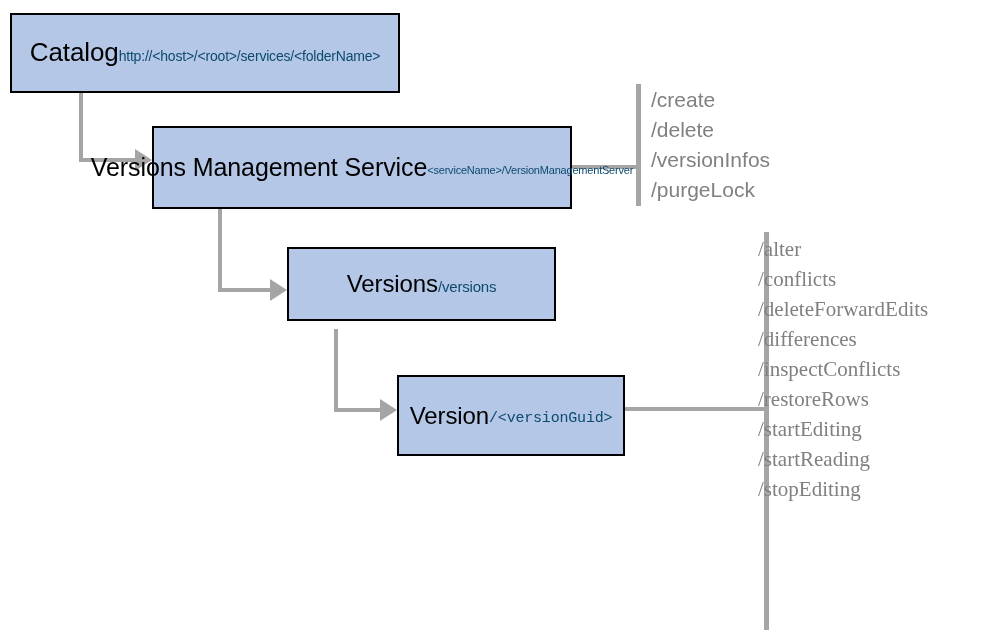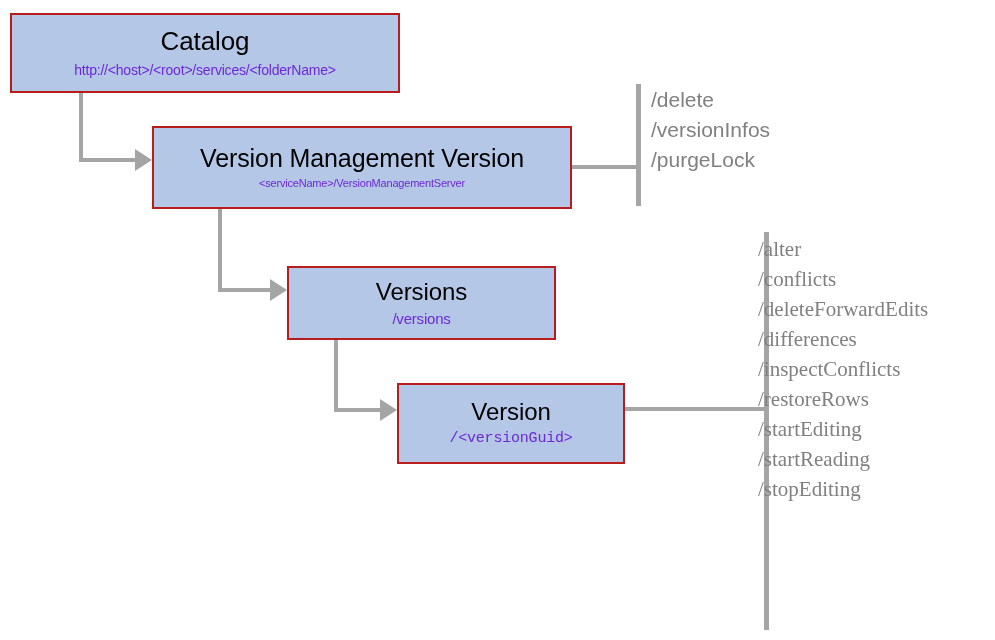--- a/index.html
+++ b/index.html
@@ -18,48 +18,48 @@
     position: relative;
     width: 995px;
     height: 640px;
     background: #ffffff;
   }
 
   
   .node {
     position: absolute;
     background: #b4c7e7;
-    border: 2px solid #b91c1c;
+    border: 2px solid #000000;
     box-sizing: border-box;
     display: flex;
-    flex-direction: column;
+    flex-direction: row;
     align-items: center;
     justify-content: center;
     color: #000000;
   }
   .node-title {
     font-size: 25px;
     line-height: 1.05;
     color: #000000;
     white-space: nowrap;
     letter-spacing: -0.1px;
   }
   .node-sub {
     font-size: 14.5px;
     line-height: 1.15;
-    color: #6d28d9;
+    color: #0c4a6e;
     white-space: nowrap;
     margin-top: 6px;
     letter-spacing: -0.2px;
   }
 
   #node-catalog       { left: 10px;  top: 13px;  width: 390px; height: 80px; }
   #node-vms           { left: 152px; top: 126px; width: 420px; height: 83px; }
-  #node-versions      { left: 287px; top: 266px; width: 269px; height: 74px; }
-  #node-version       { left: 397px; top: 383px; width: 228px; height: 81px; }
+  #node-versions      { left: 287px; top: 247px; width: 269px; height: 74px; }
+  #node-version       { left: 397px; top: 375px; width: 228px; height: 81px; }
 
   #node-catalog .node-title   { font-size: 26px; }
   #node-catalog .node-sub     { font-size: 14px; }
   #node-vms .node-title       { font-size: 25px; }
   #node-vms .node-sub         { font-size: 11px; }
   #node-versions .node-title  { font-size: 24px; }
   #node-versions .node-sub    { font-size: 15px; }
   #node-version .node-title   { font-size: 24px; }
   #node-version .node-sub     { font-size: 15px; font-family: Liberation Mono, monospace; }
 
@@ -157,35 +157,36 @@
 
   <div class="seg-h" id="s2-h"></div>
   <div class="bracket-bar" id="s2-br"></div>
 
   <div class="node" id="node-catalog">
     <div class="node-title">Catalog</div>
     <div class="node-sub">http://&lt;host&gt;/&lt;root&gt;/services/&lt;folderName&gt;</div>
   </div>
 
   <div class="node" id="node-vms">
-    <div class="node-title">Version Management Version</div>
+    <div class="node-title">Versions Management Service</div>
     <div class="node-sub">&lt;serviceName&gt;/VersionManagementServer</div>
   </div>
 
   <div class="node" id="node-versions">
     <div class="node-title">Versions</div>
     <div class="node-sub">/versions</div>
   </div>
 
   <div class="node" id="node-version">
     <div class="node-title">Version</div>
     <div class="node-sub">/&lt;versionGuid&gt;</div>
   </div>
 
   <div class="endpoint-list" id="endpoints-service">
+      <span class="endpoint">/create</span>
       <span class="endpoint">/delete</span>
       <span class="endpoint">/versionInfos</span>
       <span class="endpoint">/purgeLock</span>
     </div>
 
   <div class="endpoint-list" id="endpoints-version">
       <span class="endpoint">/alter</span>
       <span class="endpoint">/conflicts</span>
       <span class="endpoint">/deleteForwardEdits</span>
       <span class="endpoint">/differences</span>

